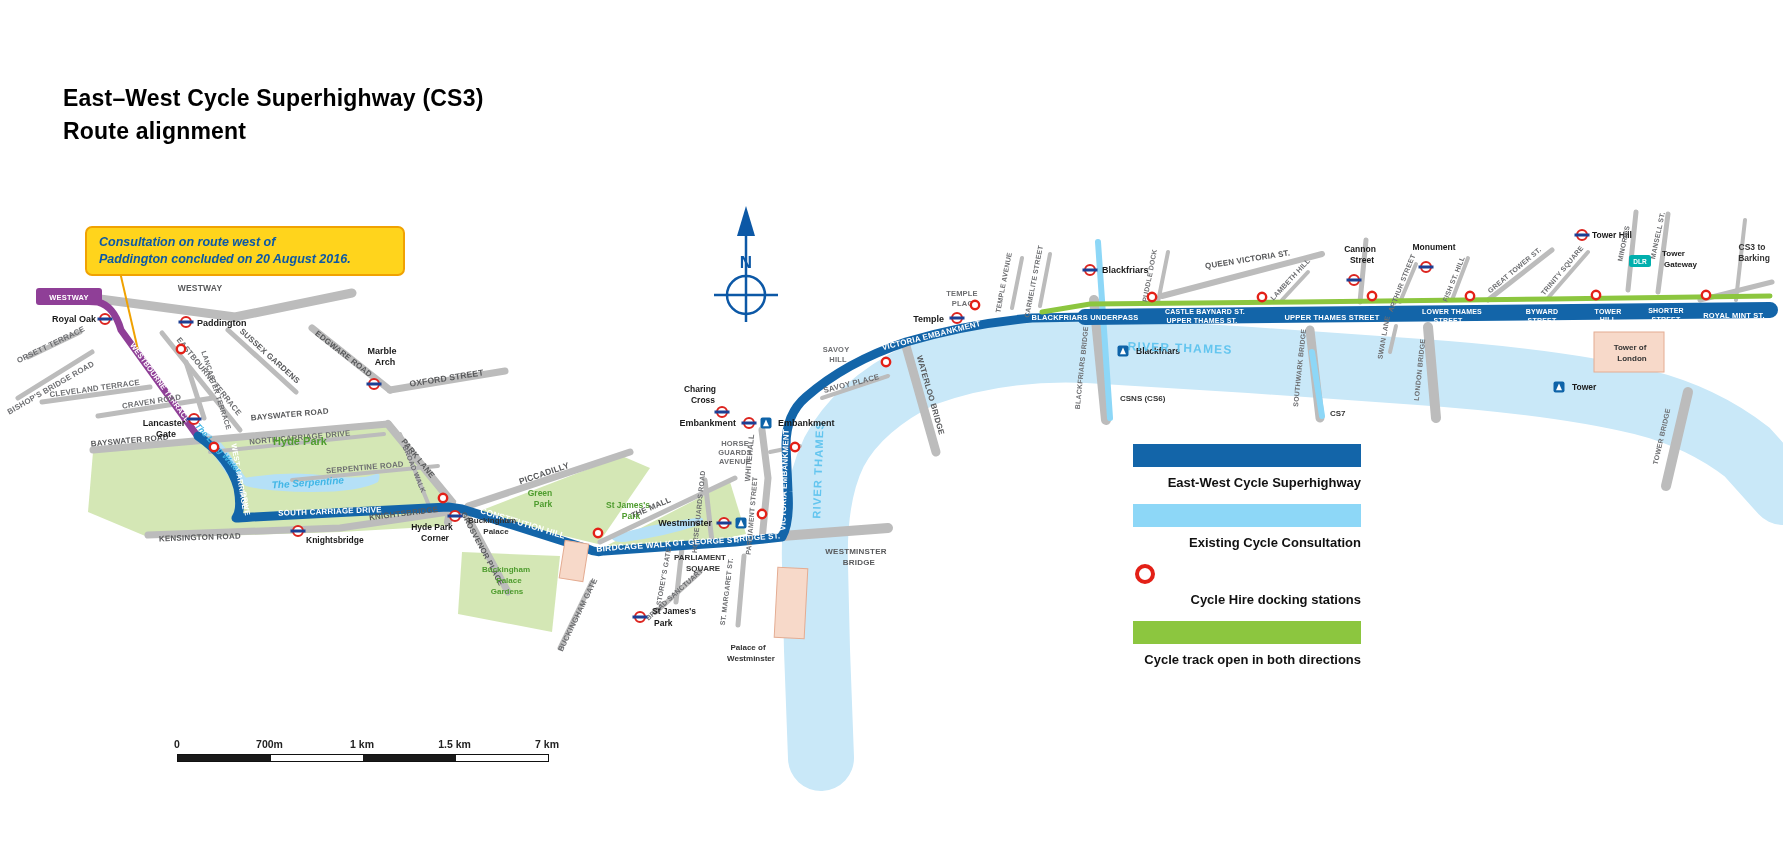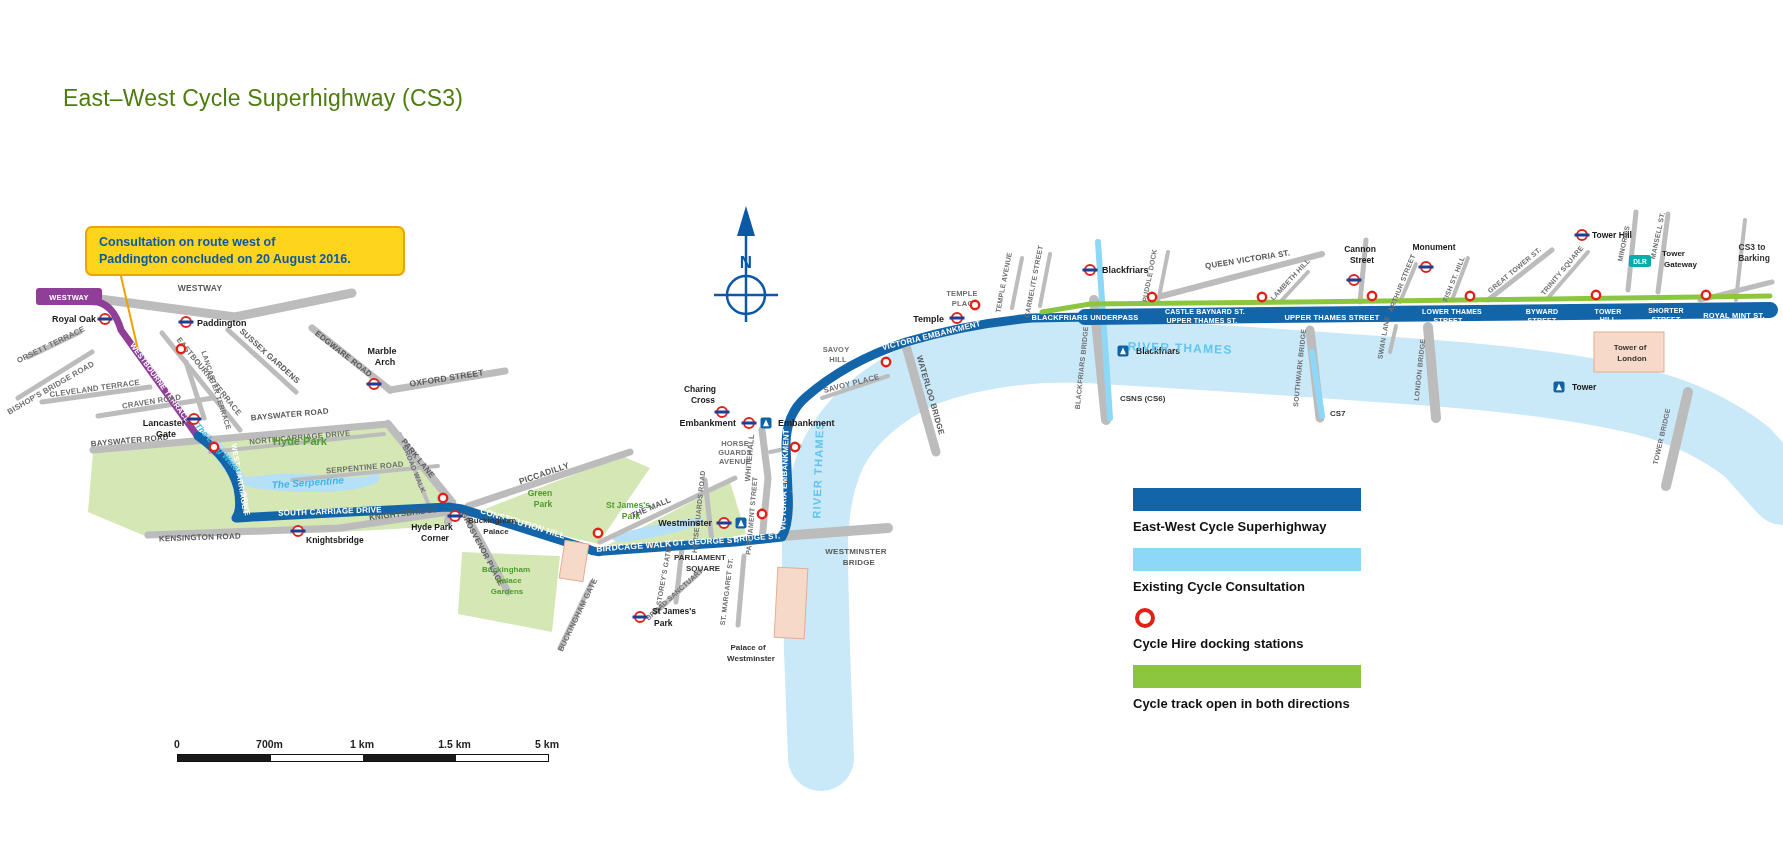--- a/index.html
+++ b/index.html
@@ -1,20 +1,20 @@
 <!DOCTYPE html>
 <html><head>
 <meta charset="utf-8">
 <style>
   html,body{margin:0;padding:0;background:#fff;font-family:"Liberation Sans",sans-serif;}
   #stage{position:relative;width:1783px;height:851px;background:#fff;overflow:hidden;}
   #map-svg{position:absolute;left:0;top:0;}
-  #map-title{position:absolute;left:63px;top:82px;color:#4d7c0f;font-size:23px;font-weight:normal;line-height:33px;letter-spacing:.2px;}
-  #callout{position:absolute;left:85px;top:226px;width:292px;background:#ffd41c;border:2px solid #f0a202;border-radius:7px;padding:6px 12px;color:#0c58a6;font-weight:bold;font-size:12.5px;line-height:17px;}
-  #legend{position:absolute;left:1133px;top:488px;}
+  #map-title{position:absolute;left:63px;top:82px;color:#000000;font-size:23px;font-weight:bold;line-height:33px;letter-spacing:.2px;}
+  #callout{position:absolute;left:85px;top:226px;width:292px;background:#ffd41c;border:2px solid #f0a202;border-radius:7px;padding:6px 12px;color:#0c58a6;font-weight:bold;font-size:12.5px;line-height:17px;font-style:italic;}
+  #legend{position:absolute;left:1133px;top:444px;text-align:right;}
   .legend-item{margin-bottom:14px;}
   .legend-swatch-bar{width:228px;height:23px;}
   .legend-swatch-circle{width:12px;height:12px;border-radius:50%;border:4px solid #e32017;background:#fff;margin-left:2px;}
   .legend-label{margin-top:8px;font-size:13px;font-weight:bold;color:#111;}
   #scalebar{position:absolute;left:177px;top:738px;width:370px;height:28px;}
   .sb-label{position:absolute;top:0;transform:translateX(-50%);font-size:10.5px;font-weight:bold;color:#222;white-space:nowrap;}
   .sb-bar{position:absolute;top:16px;left:0;width:370px;height:6px;border:1px solid #111;display:flex;}
   .sb-seg{flex:1;}
   
   text{font-family:"Liberation Sans",sans-serif;}
@@ -356,20 +356,21 @@
         <circle cx="1706" cy="295" r="4.2" fill="#fff" stroke="#e32017" stroke-width="2.4"></circle>
         <g transform="translate(1640 261)">
           <rect x="-11" y="-6" width="22" height="12" rx="2.5" fill="#00afad"></rect>
           <text x="0" y="2.5" text-anchor="middle" class="dlr-text">DLR</text>
         </g>
       </g>
   </svg>
 
   <div id="map-title">
       <div>East–West Cycle Superhighway (CS3)</div>
+      <div>Route alignment</div>
     </div>
   <div id="callout">
       <div>Consultation on route west of</div>
       <div>Paddington concluded on 20 August 2016.</div>
     </div>
   <div id="legend">
       <div class="legend-item">
         <div class="legend-swatch-bar" style="background: rgb(19, 101, 169);"></div>
         <div class="legend-label">East-West Cycle Superhighway</div>
       </div>
@@ -385,21 +386,21 @@
         <div class="legend-swatch-bar" style="background: rgb(140, 198, 63);"></div>
         <div class="legend-label">Cycle track open in both directions</div>
       </div>
     </div>
   <div id="scalebar">
     <div class="sb-labels">
         <span class="sb-label" style="left: 0px;">0</span>
         <span class="sb-label" style="left: 92.5px;">700m</span>
         <span class="sb-label" style="left: 185px; text-align: right;">1 km</span>
         <span class="sb-label" style="left: 277.5px;">1.5 km</span>
-        <span class="sb-label" style="left: 370px;">5 km</span>
+        <span class="sb-label" style="left: 370px;">7 km</span>
       </div>
     <div class="sb-bar">
         <div class="sb-seg" style="background: rgb(26, 26, 26);"></div>
         <div class="sb-seg" style="background: rgb(255, 255, 255);"></div>
         <div class="sb-seg" style="background: rgb(26, 26, 26);"></div>
         <div class="sb-seg" style="background: rgb(255, 255, 255);"></div>
       </div>
   </div>
 
 </div>

